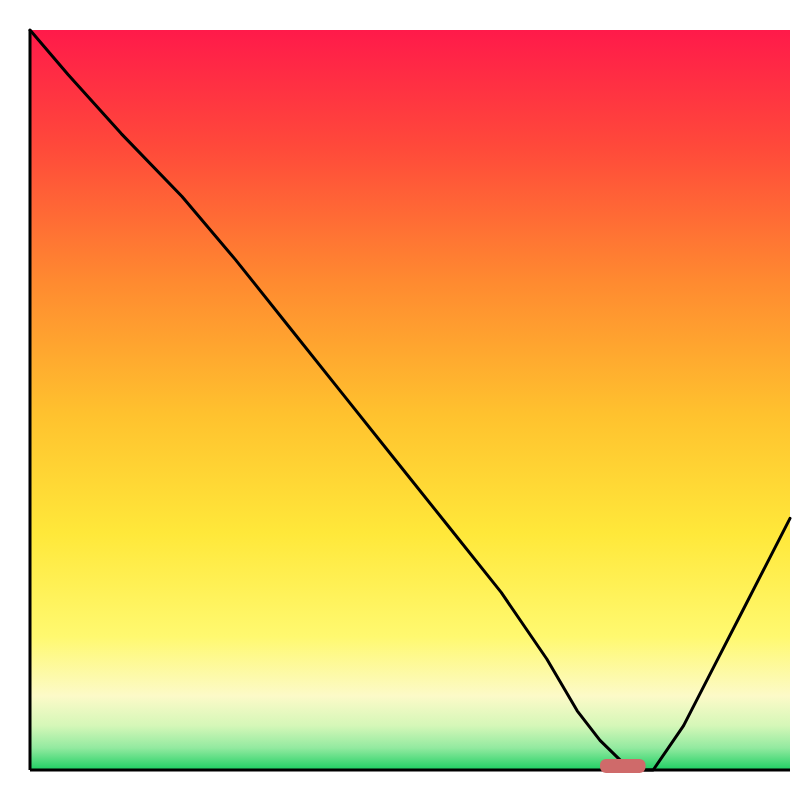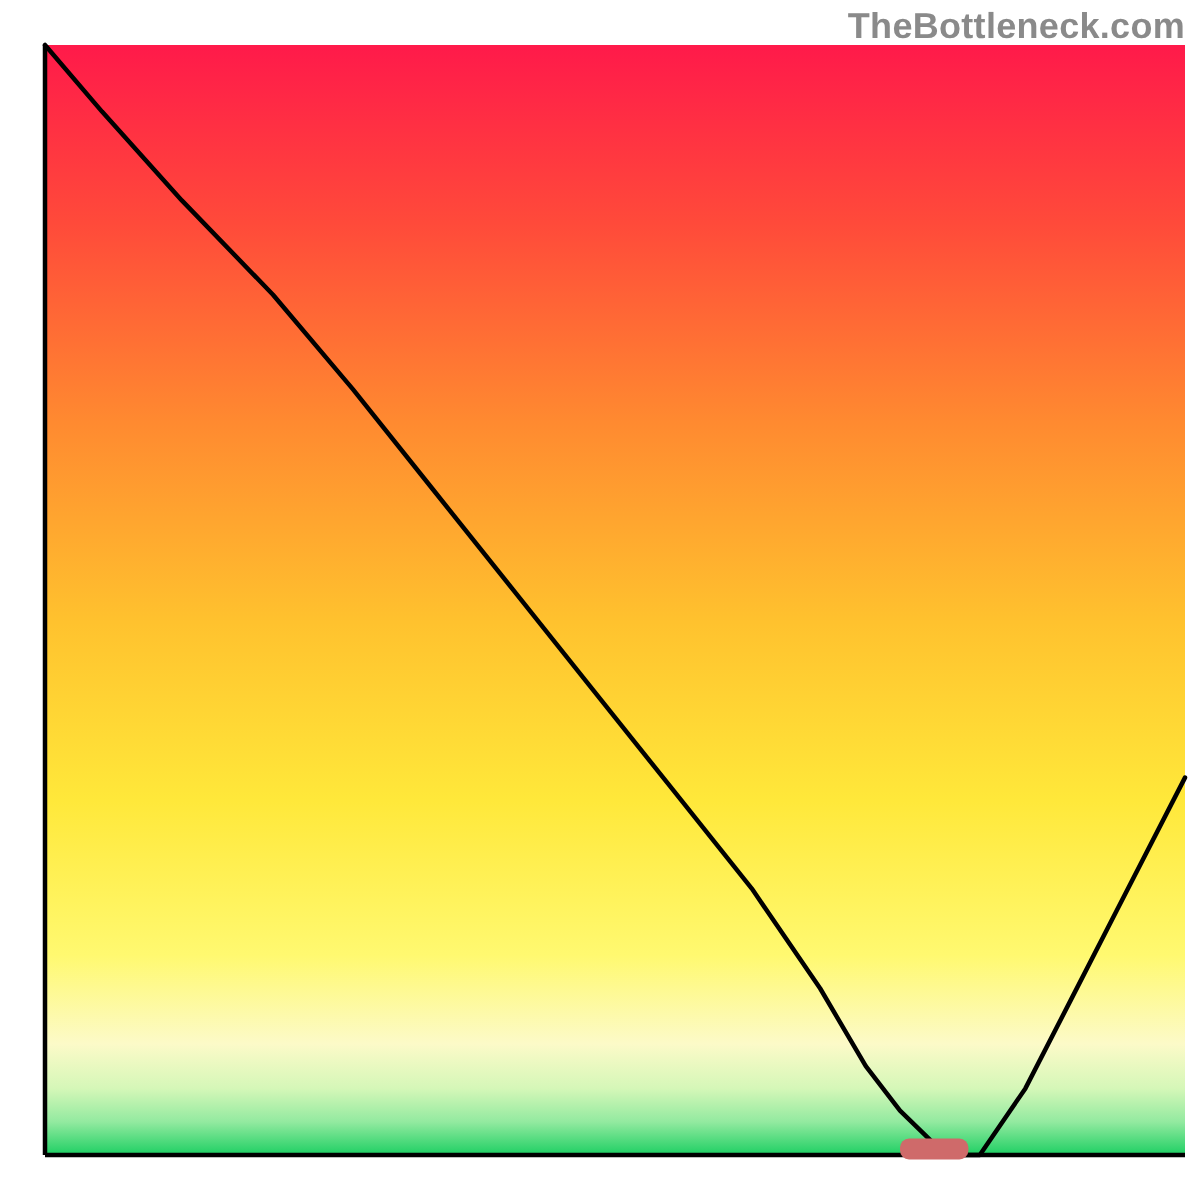--- a/index.html
+++ b/index.html
@@ -54,14 +54,13 @@
     <rect x="30" y="30" width="760" height="740" fill="url(#bgGrad)"></rect>
 
     <line x1="30" y1="30" x2="30" y2="770" stroke="#000" stroke-width="3"></line>
     <line x1="30" y1="770" x2="790" y2="770" stroke="#000" stroke-width="3"></line>
 
     <path id="curve" d="M30.0 30.0 L68.0 74.4 L121.2 133.6 L182.0 196.5 L235.2 259.4 L288.4 326.0 L341.6 392.6 L394.8 459.2 L448.0 525.8 L501.2 592.4 L546.8 659.0 L577.2 710.8 L600.0 740.4 L622.8 762.6 L638.0 770.0 L653.2 770.0 L683.6 725.6 L714.0 666.4 L744.4 607.2 L790.0 518.4" fill="none" stroke="#000" stroke-width="3" stroke-linejoin="round" stroke-linecap="round"></path>
 
     <rect id="marker" x="600.0" y="759.0" width="45.6" height="14" rx="6" ry="6" fill="#cf6a6a"></rect>
   </svg>
 
-  <div class="watermark">TheBottleneck.com</div>
 </div>
 
 </body></html>

